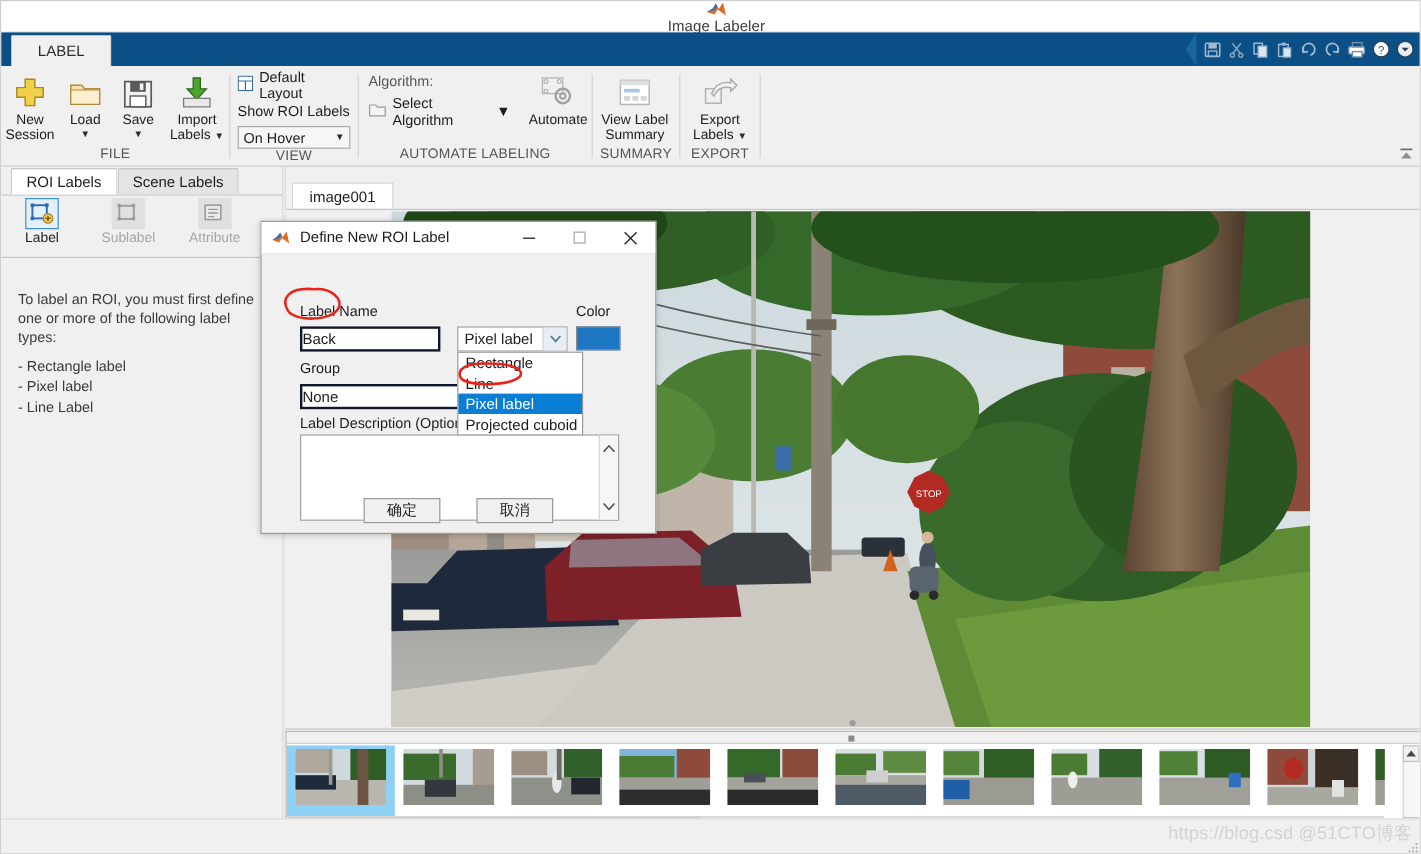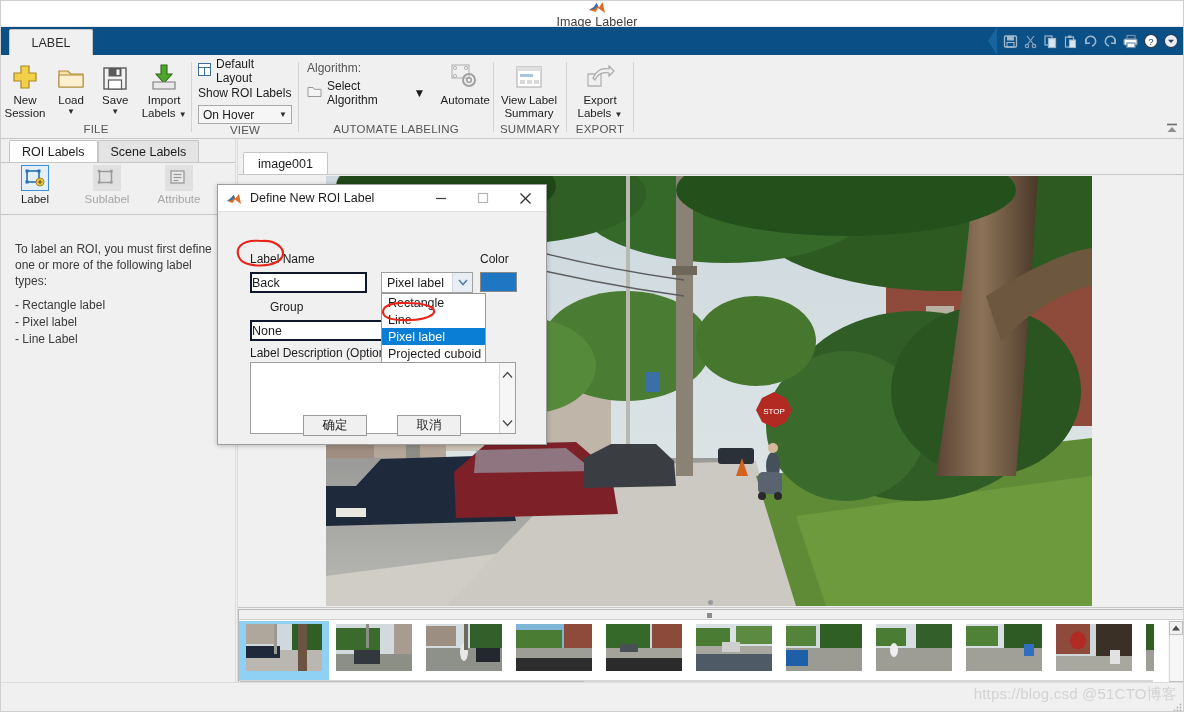--- a/index.html
+++ b/index.html
@@ -915,21 +915,21 @@
         <span class="v">Pixel label</span>
         <span class="arrowbox">
           <svg width="10" height="7" viewBox="0 0 10 7">
               <path d="M1 1 L5 5.5 L9 1" fill="none" stroke="#4f7da8" stroke-width="1.5"></path>
             </svg>
         </span>
       </div>
 
       <div class="colorswatch" style="left:262px; top:60px; width:37px; height:20px; background:#1f77c4;"></div>
 
-      <div class="fld-label" style="left:32px; top:88px;margin-left:20px;">Group</div>
+      <div class="fld-label" style="left:32px; top:88px;">Group</div>
       <div class="txtinput" style="left:32px; top:108px; width:198px; height:21px;">
         <span>None</span>
       </div>
 
       <div class="fld-label" style="left:32px; top:134px;">Label Description (Optional)</div>
       <div class="descbox" style="left:32px; top:150px; width:266px; height:72px;">
         <div class="desc-vsb">
           <span>
             <svg width="11" height="8" viewBox="0 0 11 8">
                 <path d="M1 6.5 L5.5 1.5 L10 6.5" fill="none" stroke="#4a4a4a" stroke-width="1.3"></path>

